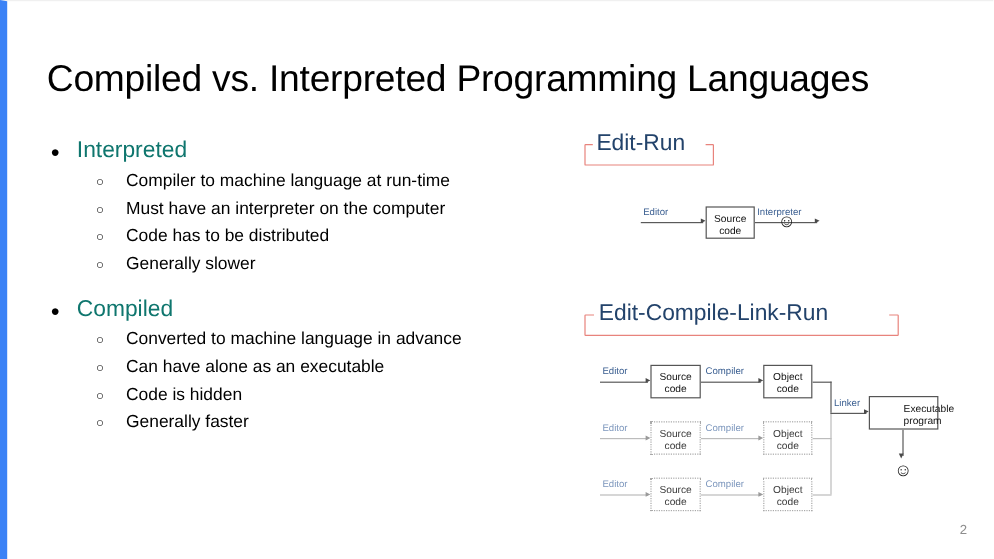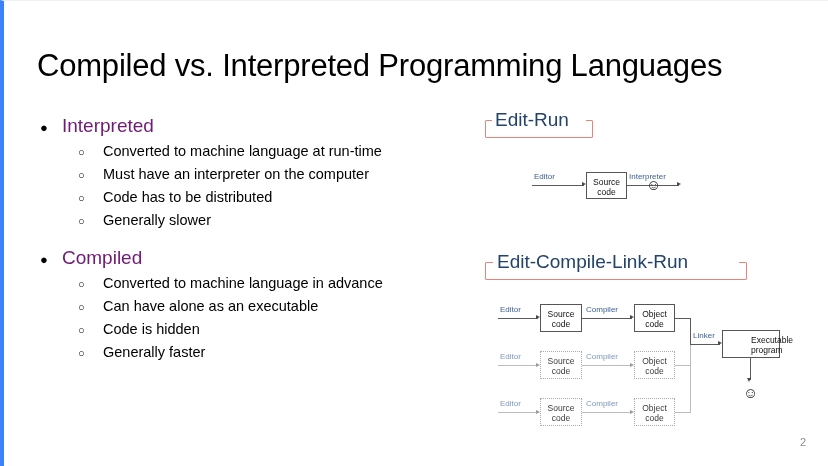--- a/index.html
+++ b/index.html
@@ -10,21 +10,21 @@
   body {
     font-family: "Liberation Sans", sans-serif;
   }
   #slide {
     position: relative;
     width: 828px;
     height: 466px;
     background: #ffffff;
     overflow: hidden;
     box-sizing: border-box;
-    border-left: 4px solid #3b82f6;
+    border-left: 6px solid #3b82f6;
     border-top: 1px solid #f0f0f0;
   }
 
   
   #slide-title {
     position: absolute;
     left: 33px;
     top: 46px;
     font-size: 31px;
     line-height: 38px;
@@ -47,21 +47,21 @@
   .l1-marker {
     width: 22px;
     flex: 0 0 22px;
     font-size: 13px;
     line-height: 1;
     color: #000;
     text-align: left;
   }
   .l1-label {
     font-size: 19px;
-    color: #701a75;
+    color: #0f766e;
     line-height: 24px;
   }
   .l2-row {
     display: flex;
     align-items: baseline;
     height: 23px;
     margin-left: 38px;
   }
   .l2-marker {
     width: 25px;
@@ -204,21 +204,21 @@
 
   <div id="slide-title">Compiled vs. Interpreted Programming Languages</div>
 
   <div class="bullet-group" id="group-interpreted">
     <div class="l1-row">
       <span class="l1-marker">●</span>
       <span class="l1-label">Interpreted</span>
     </div>
     <div class="l2-row">
       <span class="l2-marker">○</span>
-      <span class="l2-label">Converted to machine language at run-time</span>
+      <span class="l2-label">Compiler to machine language at run-time</span>
     </div>
     <div class="l2-row">
       <span class="l2-marker">○</span>
       <span class="l2-label">Must have an interpreter on the computer</span>
     </div>
     <div class="l2-row">
       <span class="l2-marker">○</span>
       <span class="l2-label">Code has to be distributed</span>
     </div>
     <div class="l2-row">

